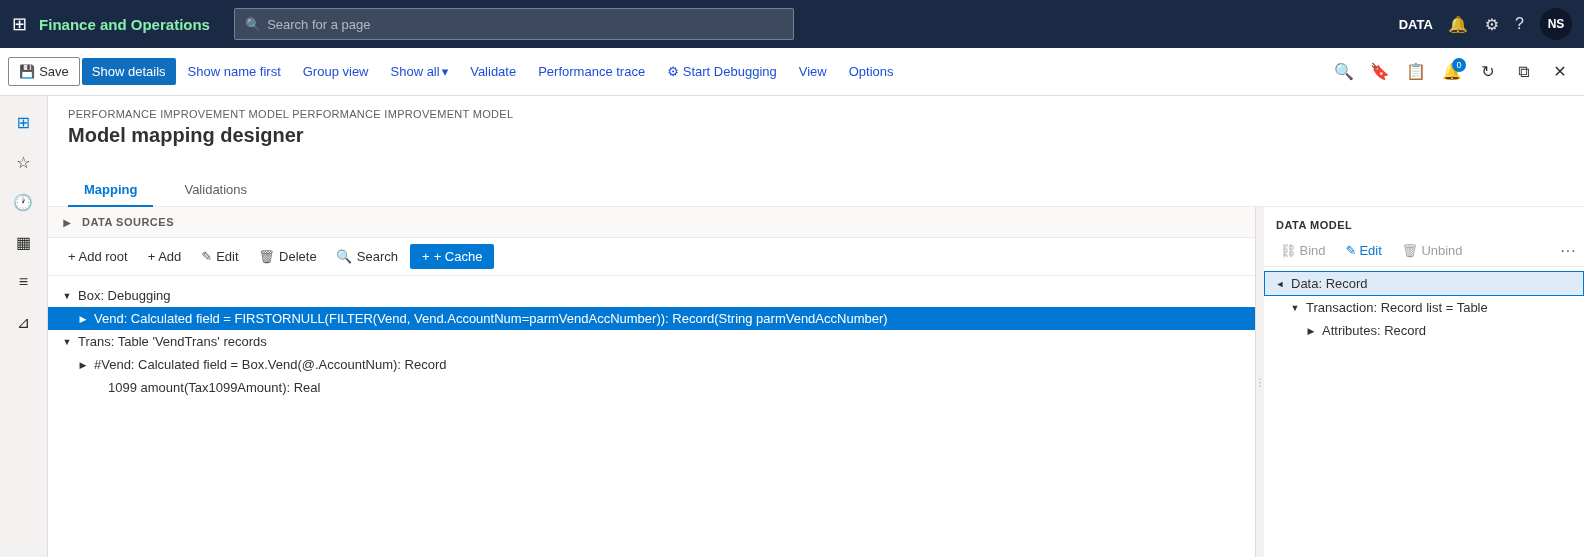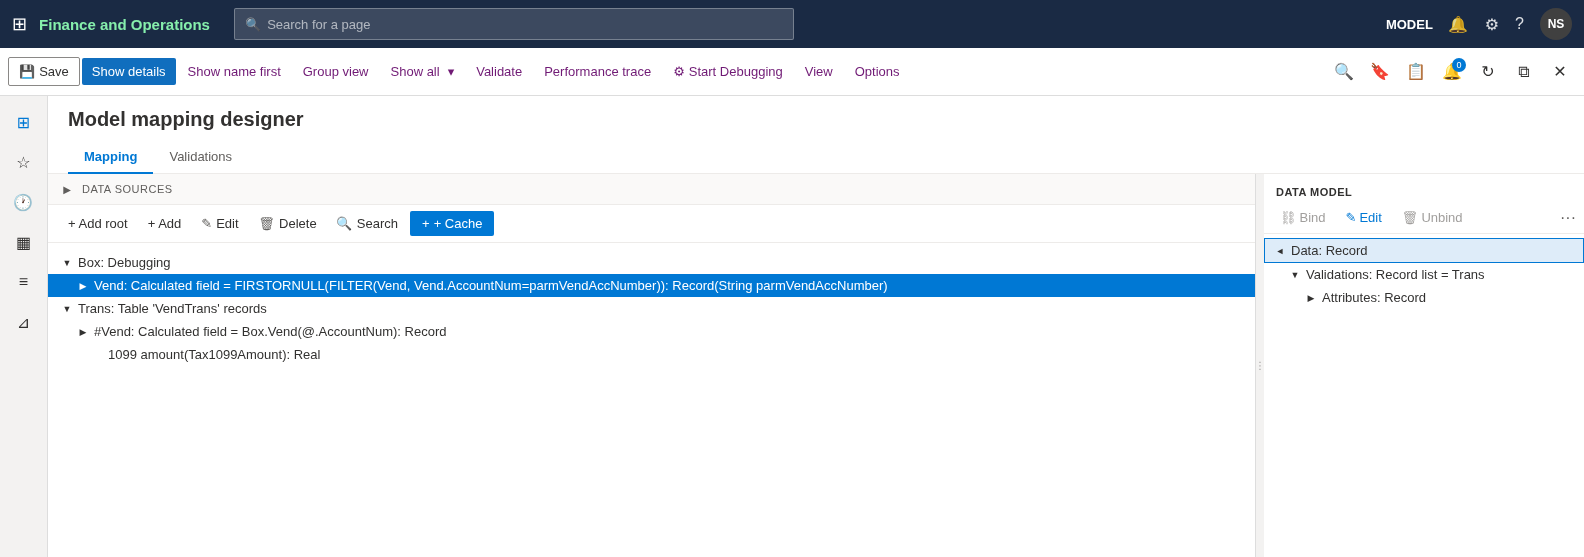--- a/index.html
+++ b/index.html
@@ -43,21 +43,21 @@
       margin-left: auto;
       display: flex;
       align-items: center;
       gap: 16px;
       color: #fff;
     }
     .top-nav-right .env-label { font-size: 13px; font-weight: 600; }
     .top-nav-icon { font-size: 16px; cursor: pointer; opacity: 0.85; }
     .avatar {
       width: 32px; height: 32px;
-      background: #404040;
+      background: #0f172a;
       border-radius: 50%;
       display: flex; align-items: center; justify-content: center;
       font-size: 12px; font-weight: 700; color: #fff;
       cursor: pointer;
     }
 
     
     .toolbar {
       background: #fff;
       border-bottom: 1px solid #ddd;
@@ -67,21 +67,21 @@
       padding: 0 8px;
       gap: 2px;
     }
     .toolbar-btn {
       display: flex; align-items: center; gap: 4px;
       padding: 6px 10px;
       border: none;
       background: transparent;
       cursor: pointer;
       font-size: 13px;
-      color: #701a75;
+      color: #1d4ed8;
       border-radius: 2px;
       white-space: nowrap;
     }
     .toolbar-btn.active {
       background: #106ebe;
       color: #fff;
       text-align: right;
     }
     .toolbar-btn.save-btn {
       color: #323130;
@@ -98,21 +98,21 @@
       position: absolute;
       top: 2px; right: 2px;
       background: #0078d4;
       color: #fff;
       border-radius: 50%;
       width: 14px; height: 14px;
       font-size: 9px;
       display: flex; align-items: center; justify-content: center;
     }
     .show-all-btn {
-      display: flex; align-items: center; gap: 8px;
+      display: flex; align-items: center; gap: 2px;
     }
 
     
     .main-layout {
       display: flex;
       height: calc(557px - 96px);
     }
 
     
     .left-sidebar {
@@ -150,25 +150,25 @@
       font-size: 11px;
       color: #605e5c;
       text-transform: uppercase;
       letter-spacing: 0.3px;
       margin-bottom: 4px;
     }
     .page-title {
       font-size: 20px;
       font-weight: 600;
       color: #323130;
-      margin-bottom: 10px;
+      margin-bottom: 27px;
     }
     .tabs {
       display: flex;
-      gap: 0;
+      gap: 15px;
     }
     .tab {
       padding: 8px 16px;
       cursor: pointer;
       font-size: 13px;
       color: #605e5c;
       border-bottom: 2px solid transparent;
       margin-bottom: -1px;
     }
     .tab.active {
@@ -195,21 +195,21 @@
     .ds-header {
       display: flex;
       align-items: center;
       padding: 8px 12px;
       gap: 8px;
       border-bottom: 1px solid #edebe9;
       background: #faf9f8;
     }
     .ds-header-title {
       font-size: 11px;
-      font-weight: 400;
+      font-weight: 700;
       color: #605e5c;
       text-transform: uppercase;
       letter-spacing: 0.5px;
       margin-right: 8px;
     }
     .ds-toggle {
       width: 14px; height: 14px;
       display: flex; align-items: center; justify-content: center;
       cursor: pointer; font-size: 10px; color: #605e5c;
     }
@@ -329,21 +329,21 @@
 <body>
 
 <div class="top-nav">
   <span class="app-grid">⊞</span>
   <span class="app-title">Finance and Operations</span>
   <div class="search-bar">
     <span>🔍</span>
     <input type="text" placeholder="Search for a page" style="">
   </div>
   <div class="top-nav-right">
-    <span class="env-label">MODEL</span>
+    <span class="env-label">DATA</span>
     <span class="top-nav-icon">🔔</span>
     <span class="top-nav-icon">⚙</span>
     <span class="top-nav-icon">?</span>
     <div class="avatar">NS</div>
   </div>
 </div>
 
 <div class="toolbar">
   <button class="toolbar-btn save-btn">
     <span>💾</span>
@@ -399,20 +399,21 @@
     <div class="sidebar-icon">☆</div>
     <div class="sidebar-icon">🕐</div>
     <div class="sidebar-icon">▦</div>
     <div class="sidebar-icon">≡</div>
     <div class="sidebar-icon">⊿</div>
   </div>
 
   <div class="content-area">
 
     <div class="page-header">
+      <div class="breadcrumb">PERFORMANCE IMPROVEMENT MODEL PERFORMANCE IMPROVEMENT MODEL</div>
       <div class="page-title">Model mapping designer</div>
       <div class="tabs">
         <div class="tab active">Mapping</div>
         <div class="tab">Validations</div>
       </div>
     </div>
 
     <div class="ds-panel">
 
       <div class="ds-left">
@@ -497,21 +498,21 @@
         </div>
         <div class="dm-tree">
 
           <div class="dm-item selected">
             <span class="tree-toggle">◄</span>
             <span>Data: Record</span>
           </div>
 
           <div class="dm-item" style="padding-left: 24px;">
             <span class="tree-toggle">▼</span>
-            <span>Validations: Record list = Trans</span>
+            <span>Transaction: Record list = Table</span>
           </div>
 
           <div class="dm-item" style="padding-left: 40px;">
             <span class="tree-toggle">▶</span>
             <span>Attributes: Record</span>
           </div>
         </div>
       </div>
     </div>
   </div>

